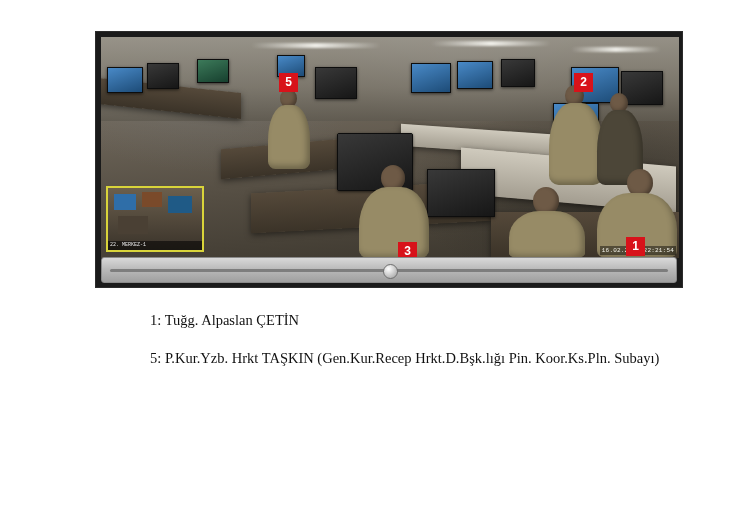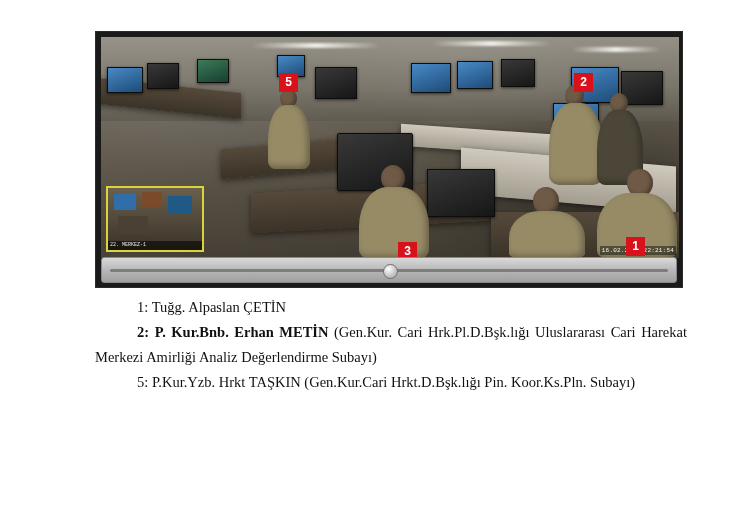--- a/index.html
+++ b/index.html
@@ -222,21 +222,21 @@
     position: absolute;
     left: 95px;
     top: 295px;
     width: 592px;
     font-size: 14.5px;
     line-height: 25px;
     text-align: justify;
     color: #111;
   }
   .captions p {
-    margin: 0;
+    margin: 13px;
     text-indent: 42px;
   }
   .captions p.hang {
     text-indent: 42px;
   }
   .bold { font-weight: bold; }
 </style>
 </head>
 <body>
 
@@ -345,20 +345,19 @@
 
     <div class="player">
       <div class="track"></div>
       <div class="knob"></div>
     </div>
   </div>
 
   <div class="captions">
     <p><span>1: Tuğg. Alpaslan ÇETİN</span></p>
 
-    <p class="hang"><span class="bold"><span>2:</span> <span>P. Kur.Bnb.  Erhan  METİN</span></span> <span>(Gen.Kur.  Cari  Hrk.Pl.D.Bşk.lığı  Uluslararası Cari Harekat Merkezi Amirliği Analiz Değerlendirme Subayı)</span></p>
-
-
-
-    <p><span>5:</span> <span>P.Kur.Yzb. Hrkt TAŞKIN</span> <span>(Gen.Kur.Cari Hrkt.D.Bşk.lığı Pin. Koor.Ks.Pln. Subayı)</span></p>
+
+
+
+    <p><span>5:</span> <span>P.Kur.Yzb. Hrkt TAŞKIN</span> <span>(Gen.Kur.Recep Hrkt.D.Bşk.lığı Pin. Koor.Ks.Pln. Subayı)</span></p>
   </div>
 
 </div>
 
 </body></html>

